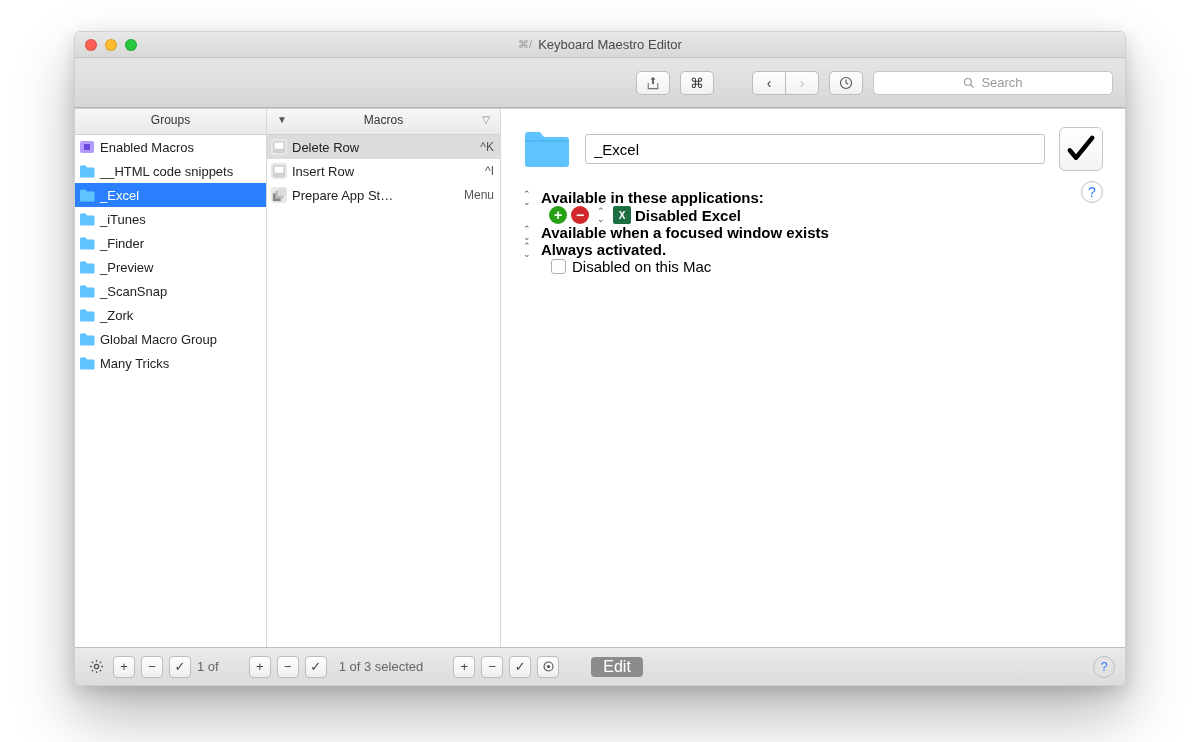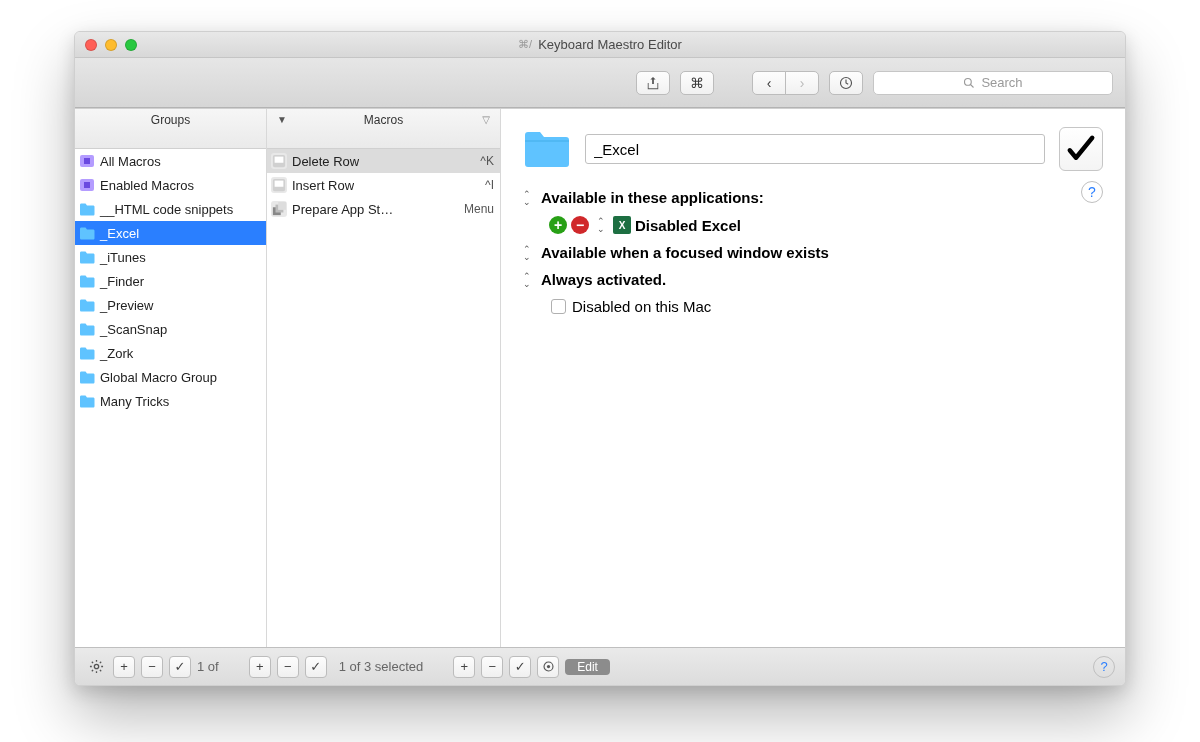--- a/index.html
+++ b/index.html
@@ -25,53 +25,53 @@
   .tb-btn.seg-left { border-top-right-radius:0; border-bottom-right-radius:0; }
   .tb-btn.seg-right{ border-top-left-radius:0; border-bottom-left-radius:0; margin-left:-1px; }
   .tb-btn.disabled { color:#bbb; }
   .search { margin-left:auto; width: 240px; height:24px; background:#fff; border:1px solid #c6c6c6; border-radius:5px; display:flex; align-items:center; justify-content:center; color:#9a9a9a; font-size:13px; gap:6px; }
   .search svg { width:12px; height:12px; }
   
   .columns { flex:1; display:flex; border-top:1px solid #d0d0d0; background:#fff; min-height:0; }
   .col-groups { width: 192px; border-right:1px solid #d8d8d8; display:flex; flex-direction:column; }
   .col-macros { width: 234px; border-right:1px solid #d8d8d8; display:flex; flex-direction:column; }
   .col-detail { flex:1; background:#fff; padding: 18px 22px; position:relative; }
-  .col-header { height:40px; font-size:12px; color:#333; text-align:center; line-height:22px; background:linear-gradient(#f6f6f6,#eaeaea); border-bottom:1px solid #d0d0d0; position:relative; }
+  .col-header { height:26px; font-size:12px; color:#333; text-align:center; line-height:22px; background:linear-gradient(#f6f6f6,#eaeaea); border-bottom:1px solid #d0d0d0; position:relative; }
   .macro-header-sort { position:absolute; left:10px; font-size:10px; color:#555; }
   .macro-header-filter { position:absolute; right:10px; font-size:10px; color:#888; }
   .list { flex:1; overflow:auto; font-size:13px; }
   .row { display:flex; align-items:center; height:24px; padding: 0 6px 0 4px; gap:5px; color:#222; white-space:nowrap; overflow:hidden; }
   .row.selected { background:#2a7fff; color:#fff; }
   .row.macro-selected { background:#dcdcdc; }
   .folder-icon { width:16px; height:14px; flex-shrink:0; }
   .app-icon { width:16px; height:16px; flex-shrink:0; display:flex; align-items:center; justify-content:center; background:#e8e8e8; border-radius:3px; font-size:10px; }
   .macro-shortcut { margin-left:auto; font-size:12px; color:#555; }
   
   .detail-top { display:flex; align-items:center; gap:14px; }
   .big-folder { width:48px; height:40px; position:relative; }
   .name-input { flex:1; height:30px; border:1px solid #c0c0c0; border-radius:3px; padding: 0 8px; font-size:15px; background:#fff; }
   .big-check { width:44px; height:44px; border:1px solid #c6c6c6; border-radius:6px; background:linear-gradient(#fff,#f4f4f4); display:flex; align-items:center; justify-content:center; }
   .big-check svg { width:30px; height:30px; }
-  .detail-lines { margin-top: 18px; font-size:15px; display:flex; flex-direction:column; gap:10px; }
+  .detail-lines { margin-top: 18px; font-size:15px; display:flex; flex-direction:column; gap:0; }
   .dl { display:flex; align-items:center; gap:6px; }
   .stepper { width:10px; height:16px; font-size:9px; line-height:8px; color:#555; display:inline-flex; flex-direction:column; margin-right:2px;}
   .stepper::before{content:"⌃";} .stepper::after{content:"⌄";}
   .bold { font-weight:600; }
   .app-row { display:flex; align-items:center; gap:4px; margin-left:26px; }
   .add-btn, .rm-btn { width:18px; height:18px; border-radius:50%; display:flex; align-items:center; justify-content:center; color:#fff; font-size:14px; font-weight:bold; }
   .add-btn{background:#28a016;} .rm-btn{background:#d0282b;}
   .excel-icon{ width:18px; height:18px; background:#1d6f42; border-radius:2px; color:#fff; font-size:10px; font-weight:bold; display:flex; align-items:center; justify-content:center; }
   .checkbox { width:15px; height:15px; border:1px solid #b0b0b0; border-radius:3px; background:#fff; display:inline-block; }
   .help-badge { position:absolute; right:22px; top:72px; width:22px; height:22px; border:1px solid #bfbfbf; border-radius:50%; display:flex; align-items:center; justify-content:center; color:#2a7fff; font-size:14px; background:#fff; }
   
   .bottombar { height:38px; background:linear-gradient(#eaeaea,#dcdcdc); border-top:1px solid #bfbfbf; display:flex; align-items:center; padding:0 10px; gap:6px; font-size:13px; color:#666; }
   .bb-btn { width:22px; height:22px; border:1px solid #bcbcbc; border-radius:4px; background:linear-gradient(#fdfdfd,#f0f0f0); display:flex; align-items:center; justify-content:center; font-size:13px; color:#444; }
   .bb-btn.noborder { border:none; background:none; }
   .bb-sep { width:18px; }
-  .edit-pill { padding: 1px 12px; background:#8c8c8c; color:#fff; border-radius:4px; font-size:12px; }
+  .edit-pill { padding: 1px 12px; background:#8c8c8c; color:#fff; border-radius:4px; font-size:16px;margin-left:26px; }
   .bb-help { margin-left:auto; }
 </style>
 </head>
 <body>
 
 <div class="window">
 
   <div class="titlebar">
     <div class="traffic">
       <div class="dot red"></div>
@@ -116,27 +116,20 @@
         </svg>
       <span>Search</span>
     </div>
   </div>
 
   <div class="columns">
 
     <div class="col-groups">
       <div class="col-header">Groups</div>
       <div class="list" id="groups-list">
-          <div class="row">
-            <svg class="folder-icon" viewBox="0 0 16 14">
-              <rect x="1" y="1" width="14" height="12" rx="2" fill="#b49cff"></rect>
-              <rect x="5" y="4" width="6" height="6" fill="#6b4ae0"></rect>
-            </svg>
-            <span>All Macros</span>
-          </div>
           <div class="row">
             <svg class="folder-icon" viewBox="0 0 16 14">
               <rect x="1" y="1" width="14" height="12" rx="2" fill="#b49cff"></rect>
               <rect x="5" y="4" width="6" height="6" fill="#6b4ae0"></rect>
             </svg>
             <span>Enabled Macros</span>
           </div>
           <div class="row">
             <svg class="folder-icon" viewBox="0 0 16 14">
               <path d="M1 3c0-1 .5-1.5 1.5-1.5h4l1.5 2h6c1 0 1.5.5 1.5 1.5v7c0 1-.5 1.5-1.5 1.5H2.5C1.5 13.5 1 13 1 12V3z" fill="#5fc3ff"></path>

